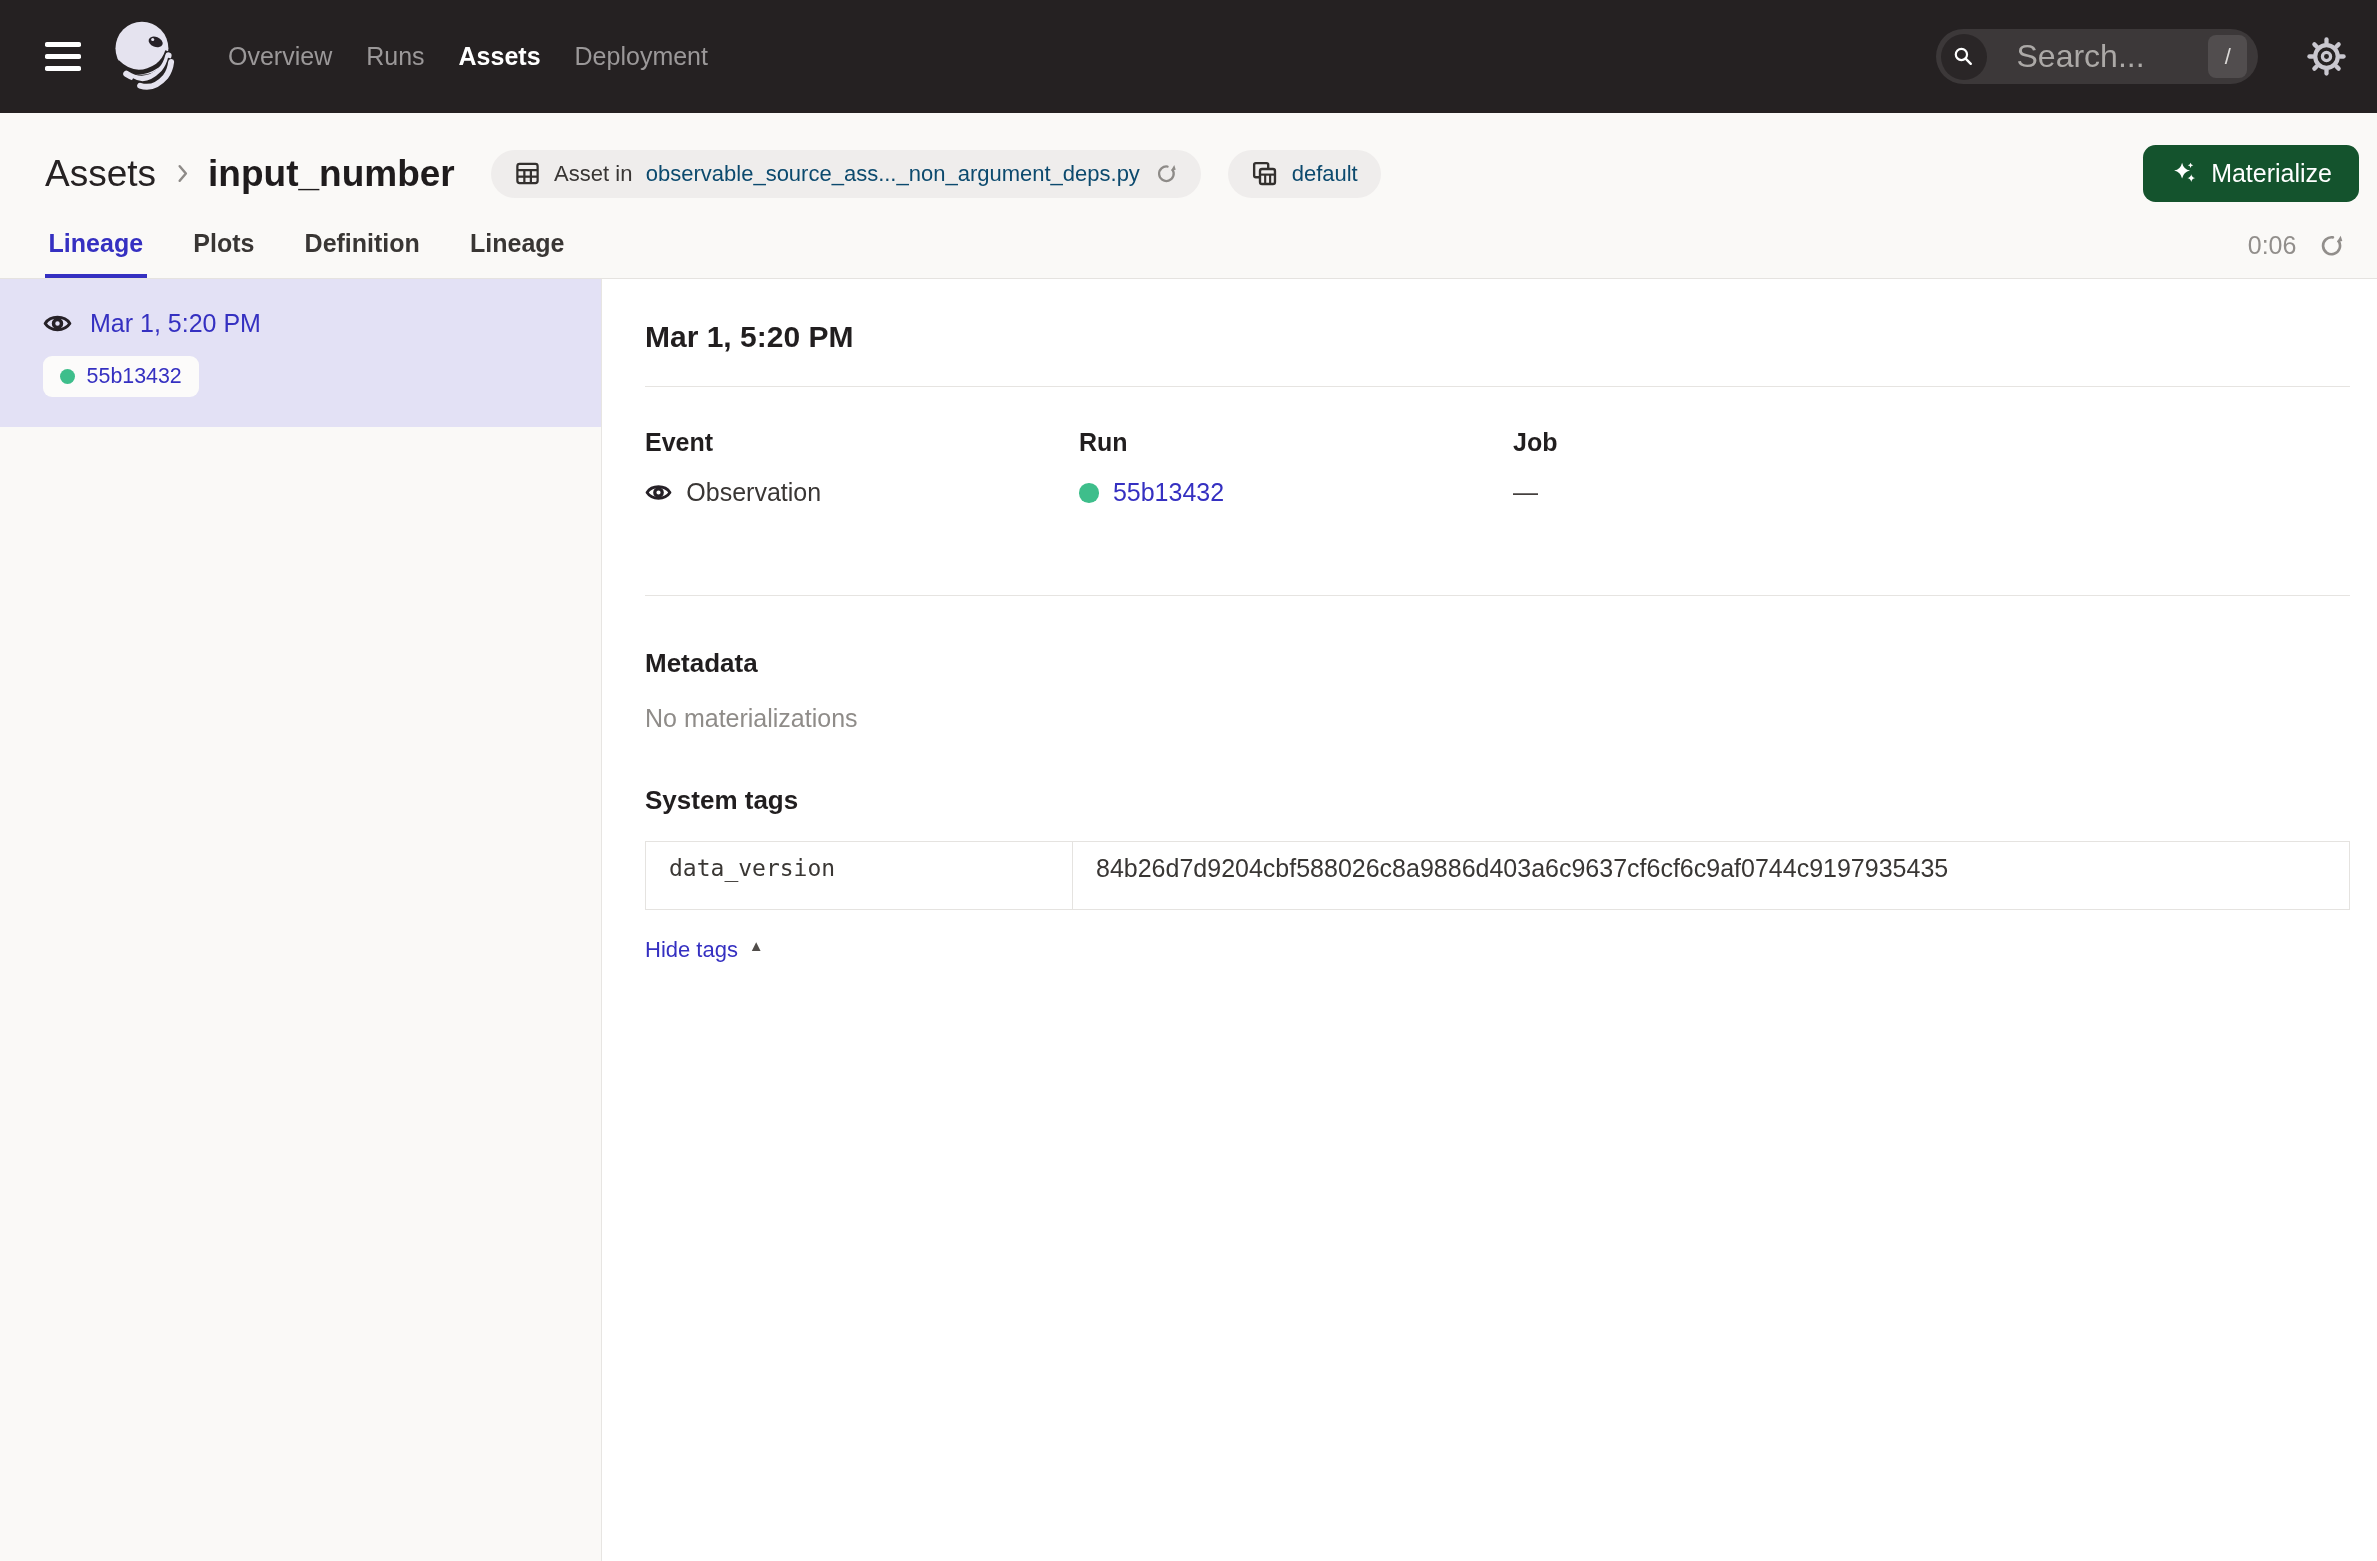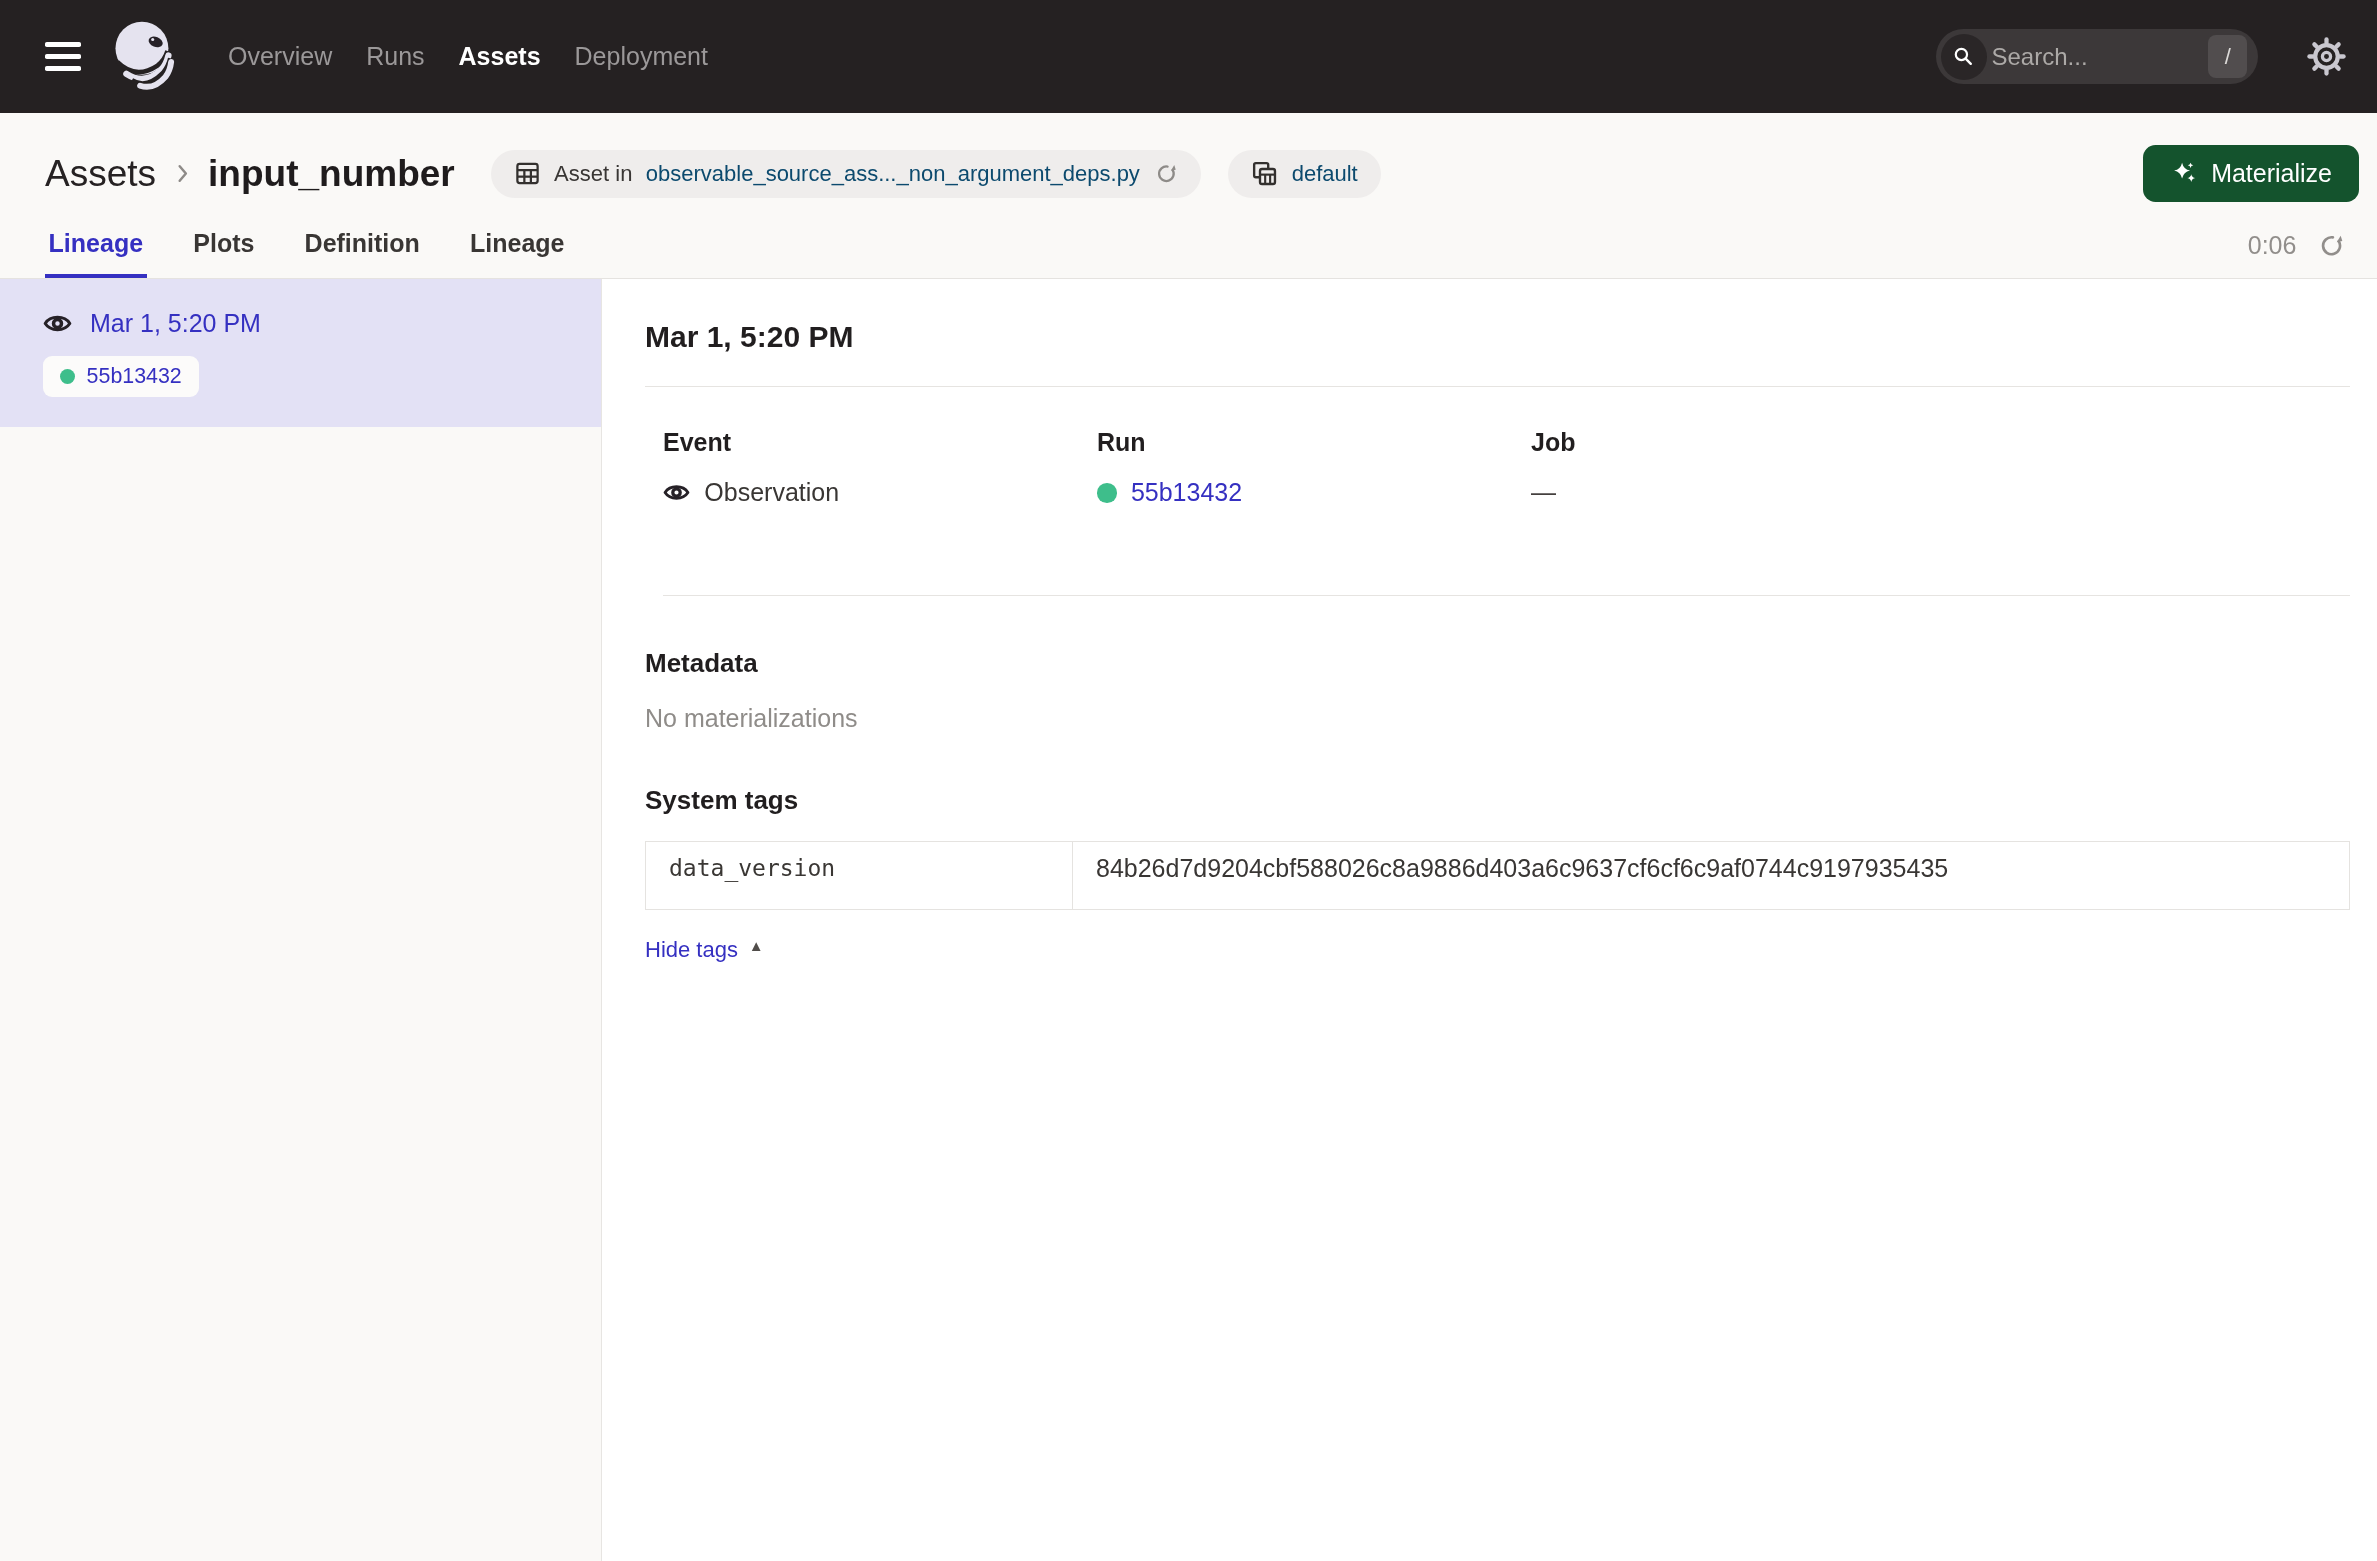--- a/index.html
+++ b/index.html
@@ -11,21 +11,21 @@
   .topnav { height:113px; flex:0 0 113px; background:#252122; display:flex; align-items:center; padding:0 30px 0 45px; }
   .hamburger { width:36px; height:29px; display:flex; flex-direction:column; justify-content:space-between; cursor:pointer; background:none; border:none; padding:0; }
   .hamburger span { display:block; height:5.4px; border-radius:1.8px; background:#FFFFFF; }
   .logo { width:73px; height:73px; margin-left:29px; cursor:pointer; }
   .menu { display:flex; align-items:center; gap:34px; margin-left:45px; }
   .menu a { text-decoration:none; font-size:25px; color:#9B9899; cursor:pointer; }
   .menu a.active { color:#FFFFFF; font-weight:700; }
   .nav-spacer { flex:1; }
   .search { width:322px; height:55px; border-radius:28px; background:#3C3839; display:flex; align-items:center; padding:0 10.7px 0 4.5px; cursor:text; }
   .search-icon-circle { width:46px; height:46px; border-radius:50%; background:#2A2627; display:flex; align-items:center; justify-content:center; flex:0 0 46px; }
-  .search input { flex:1; min-width:0; background:transparent; border:none; outline:none; color:#E8E6E4; font-size:24px; margin-left:3px; font-family:"Liberation Sans", sans-serif; }
+  .search input { flex:1; min-width:0; background:transparent; border:none; outline:none; color:#E8E6E4; font-size:32px; margin-left:28px; font-family:"Liberation Sans", sans-serif; }
   .search input::placeholder { color:#ACA9A7; }
   .slash-badge { width:39px; height:43px; border-radius:8px; background:#514D4E; color:#DDDBD9; font-size:22px; display:flex; align-items:center; justify-content:center; flex:0 0 39px; }
   .gear-btn { margin-left:48px; background:none; border:none; padding:0; cursor:pointer; width:41px; height:41px; }
 
   
   .header { background:#FAF9F7; border-bottom:1.8px solid #E5E3E0; flex:0 0 auto; }
   .crumbrow { display:flex; align-items:center; padding:32px 18px 0 45px; }
   .crumb-root { font-size:37px; color:#262223; text-decoration:none; cursor:pointer; }
   .crumb-chevron { margin:0 12.5px; display:flex; }
   .crumb-current { font-size:37px; font-weight:700; color:#1F1C1D; }
@@ -49,21 +49,21 @@
   .event-item { background:#E3E1F5; padding:30px 36px 30px 43px; cursor:pointer; }
   .event-item .row1 { display:flex; align-items:center; gap:18px; }
   .event-date { font-size:25px; color:#3530C1; }
   .run-tag { display:inline-flex; align-items:center; gap:11.6px; margin-top:18px; background:#FCFBFA; border-radius:9px; padding:8px 17px; cursor:pointer; }
   .green-dot { width:15px; height:15px; border-radius:50%; background:#3EBE8B; }
   .run-tag-label { font-size:21.4px; color:#3530C1; }
 
   .main { flex:1; background:#FFFFFF; padding:41px 27px 0 43px; min-width:0; }
   .main h1 { margin:0; font-size:30px; font-weight:700; color:#211E1F; }
   .title-block { padding-bottom:32px; border-bottom:1.8px solid #E6E4E1; }
-  .cols { display:grid; grid-template-columns:434px 434px 1fr; padding:41px 0 88px 0; border-bottom:1.8px solid #E6E4E1;margin-left:18px; }
+  .cols { display:grid; grid-template-columns:434px 434px 1fr; padding:41px 0 88px 0; border-bottom:1.8px solid #E6E4E1; }
   .col-label { font-size:25px; font-weight:600; color:#211E1F; }
   .col-value { margin-top:21.4px; display:flex; align-items:center; gap:14.3px; font-size:25px; color:#393634; }
   .run-link { font-size:25px; color:#3530C1; text-decoration:none; cursor:pointer; }
   .job-dash { color:#44403E; }
   .section-heading { margin-top:52px; font-size:26px; font-weight:700; color:#211E1F; }
   .empty-text { margin-top:25px; font-size:25px; color:#8F8C89; }
   .tags-table { margin-top:25px; width:100%; border-collapse:collapse; }
   .tags-table td { border:1.8px solid #E5E3E0; height:68px; padding:0 0 15px 23px; vertical-align:middle; }
   .td-key { width:427px; font-family:"DejaVu Sans Mono", monospace; font-size:23px; color:#3A3734; }
   .td-value { font-size:25px; color:#39363 4; color:#393634; }

